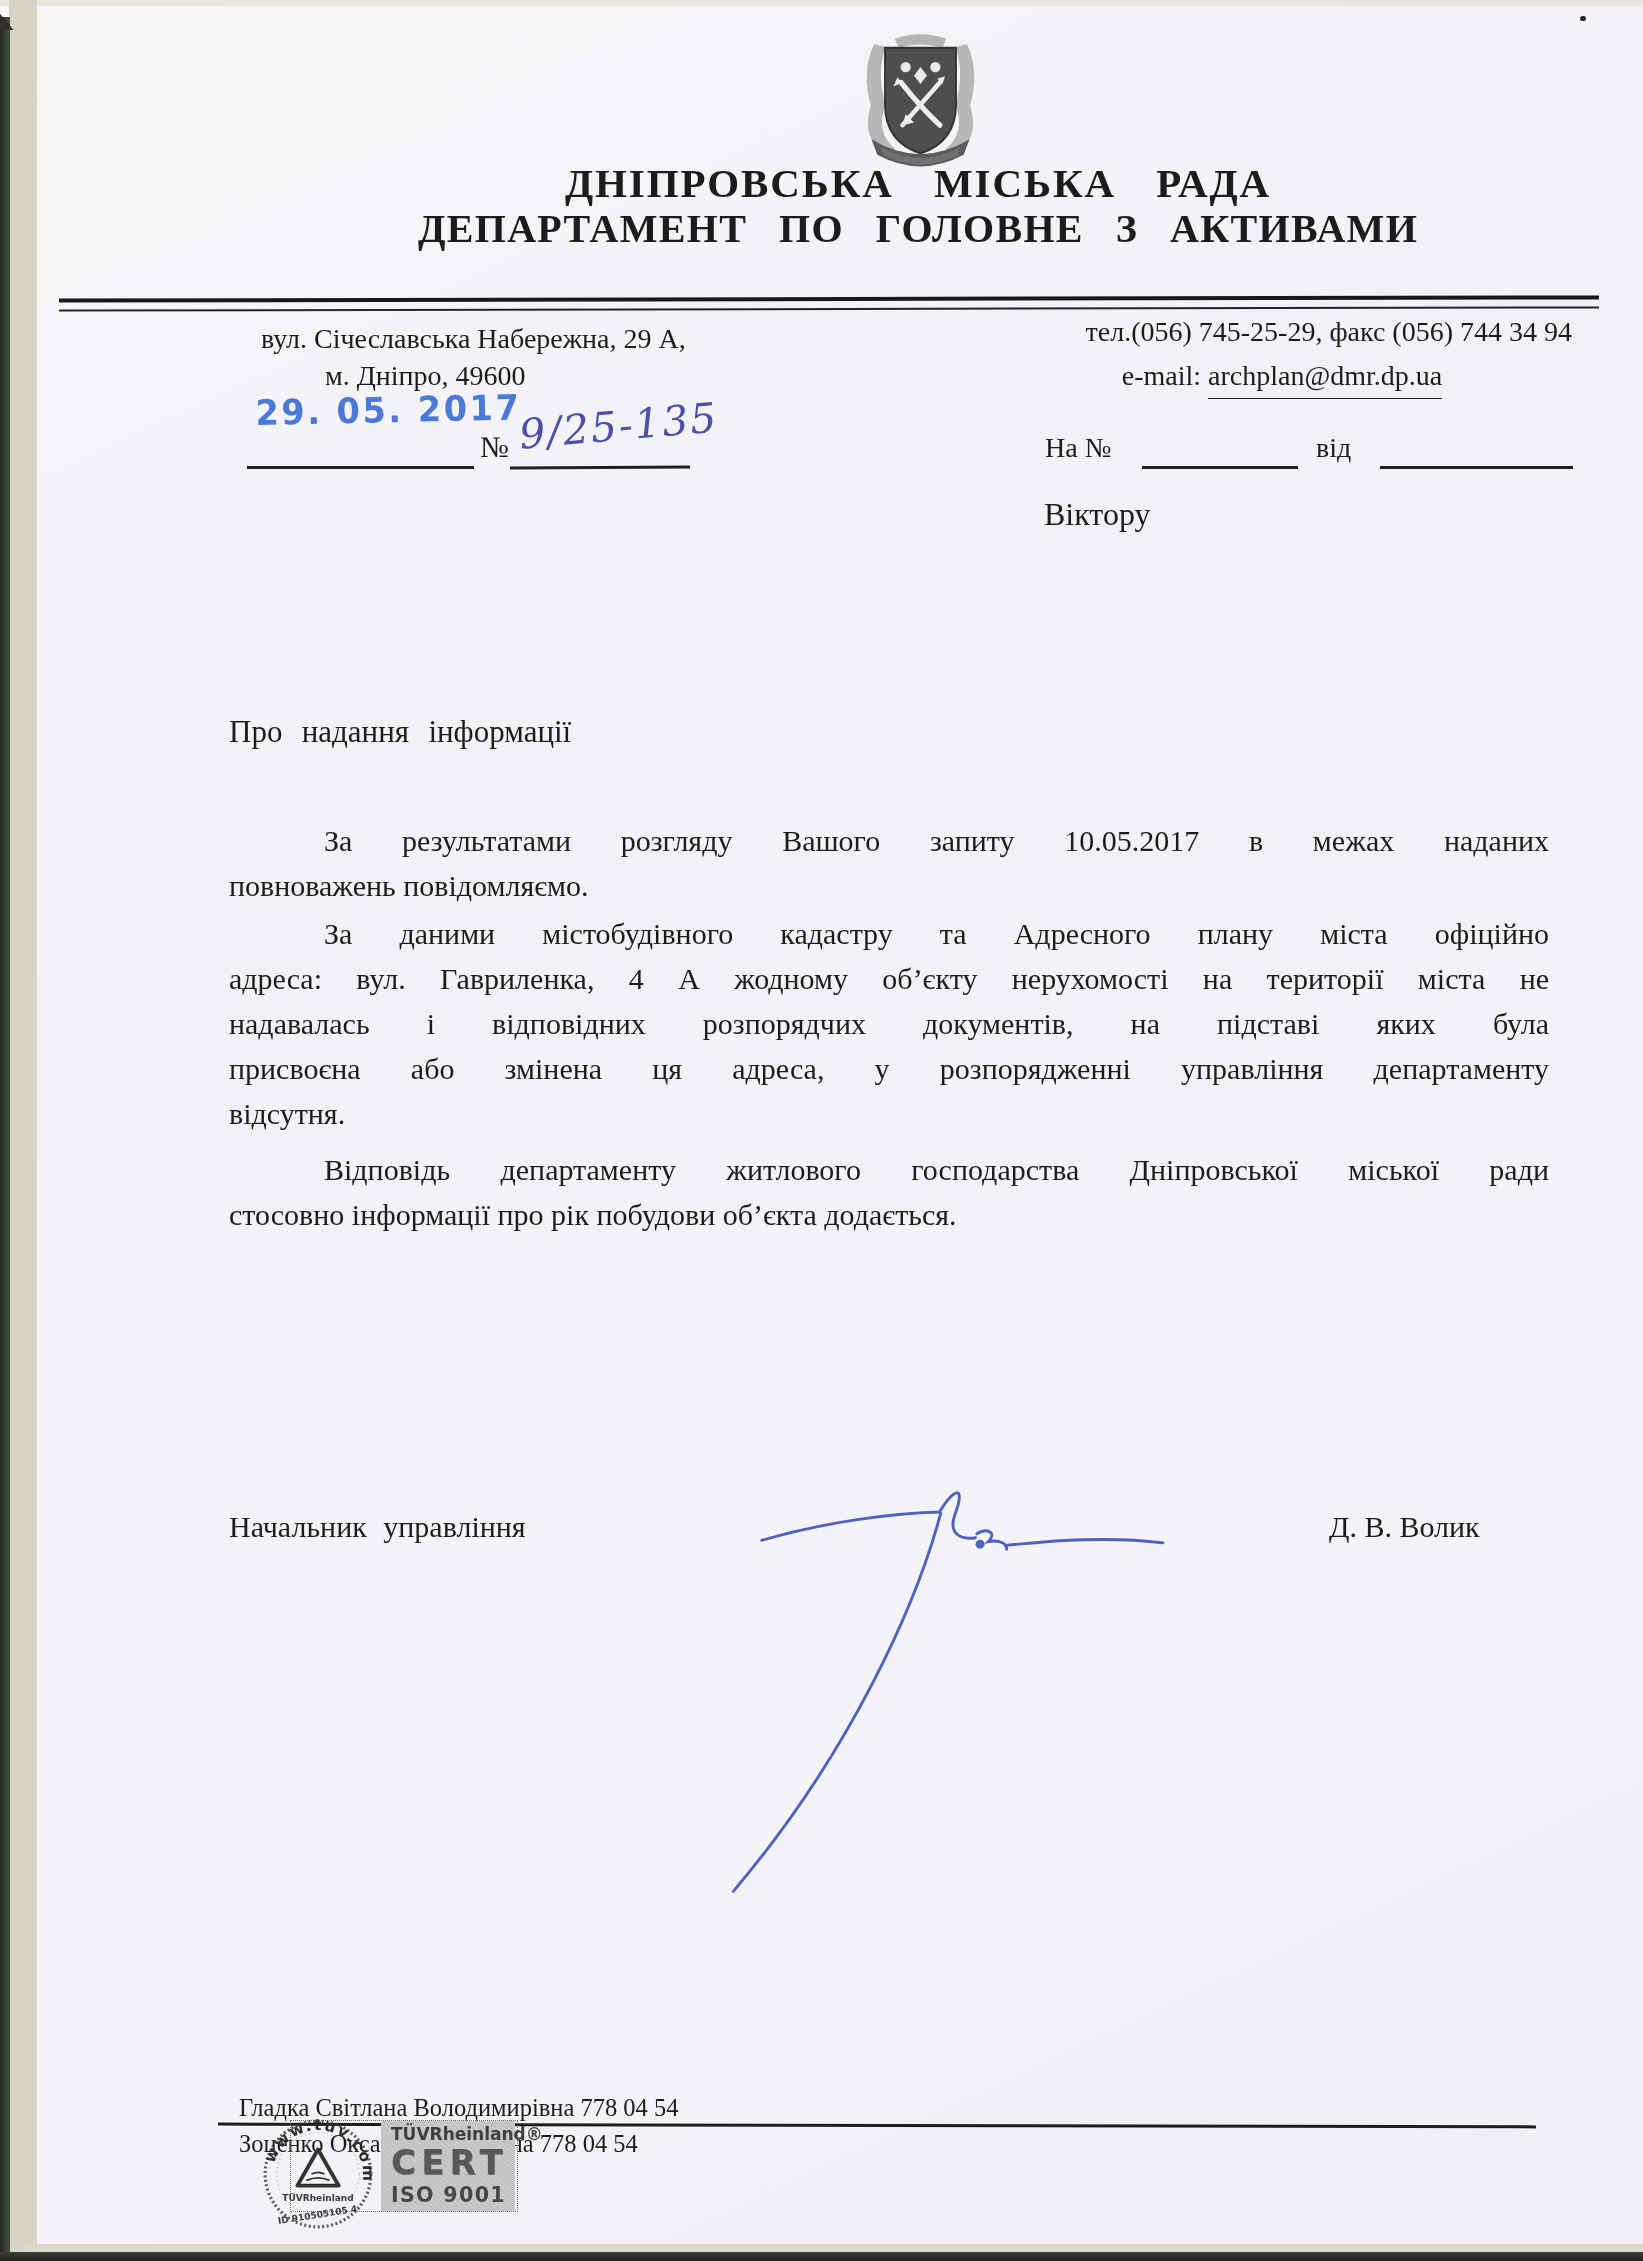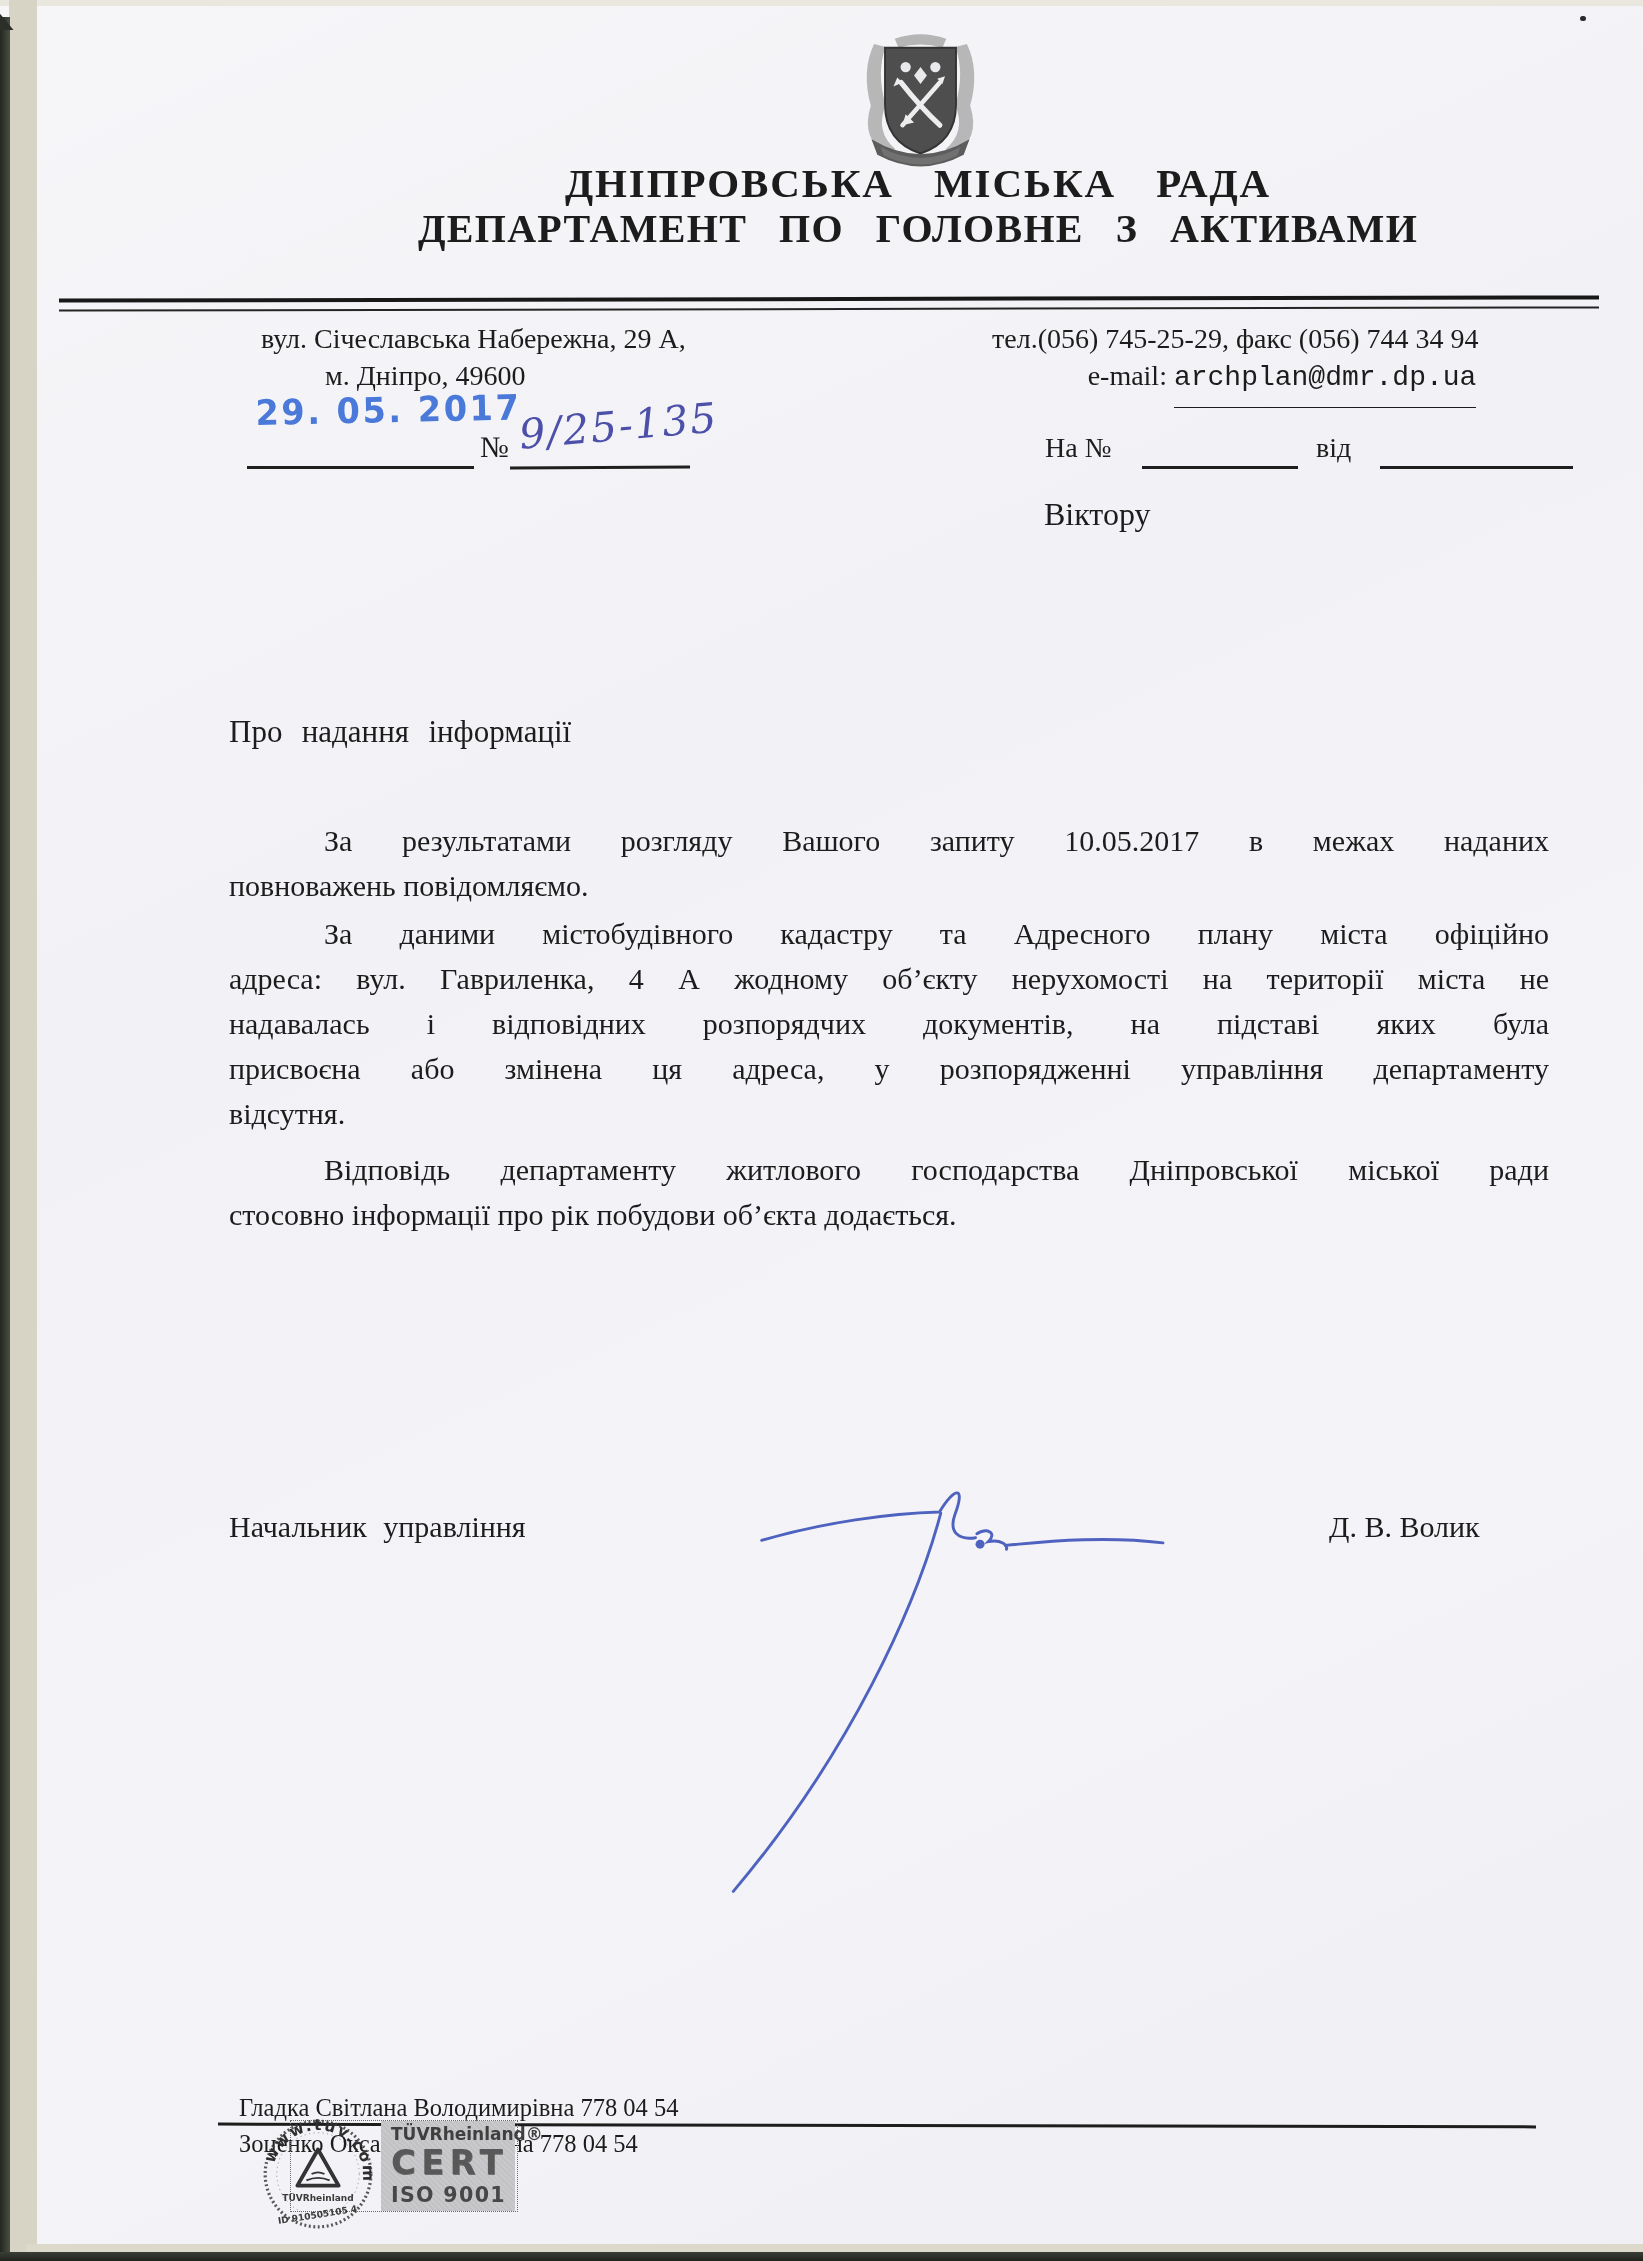--- a/index.html
+++ b/index.html
@@ -26,23 +26,23 @@
   .orgline { left:193px; width:1450px; text-align:center; font-weight:700; white-space:nowrap; }
   .org1 { top:159px; font-size:41px; letter-spacing:1.9px; word-spacing:28px; }
   .org2 { top:205px; font-size:40px; letter-spacing:1.3px; word-spacing:20.6px; }
   .org3 { top:250px; font-size:39px; letter-spacing:5.2px; word-spacing:17px; }
   .rule-thick { left:59px; top:297px; width:1540px; height:3.9px; background:#181818; transform:rotate(-0.12deg); }
   .rule-thin  { left:59px; top:308px; width:1540px; height:1.9px; background:#242424; transform:rotate(-0.12deg); }
 
   .contact { font-size:28px; }
   .addr1 { left:261px; top:323px; }
   .addr2 { left:325px; top:360px; }
-  .phone { left:992px; top:323px; width:580px; text-align:left; }
+  .phone { left:992px; top:316px; width:580px; text-align:right; }
   .email { left:992px; top:360px; width:580px; text-align:center; }
-  .email .u { border-bottom:1.9px solid #1c1c1c; padding-bottom:14px;font-family:Liberation Mono, monospace; }
+  .email .u { border-bottom:1.9px solid #1c1c1c; padding-bottom:7px; }
 
   
   .date-stamp { left:255px; top:393px; font-family:"DejaVu Sans", sans-serif; font-weight:700;
     font-size:35px; color:#4a79d9; letter-spacing:2.6px; transform:rotate(-1.2deg) scaleX(0.96);
     transform-origin:left top; white-space:nowrap; }
   .hline { height:2.6px; background:#1f1f1f; }
   .l-date { left:247px; top:466px; width:227px; }
   .l-num  { left:510px; top:466px; width:180px; transform:rotate(-0.3deg); }
   .num-label { left:480px; top:430px; font-size:30px; }
   .num-value { left:519px; top:402px; font-family:"DejaVu Serif", serif; font-style:italic;

